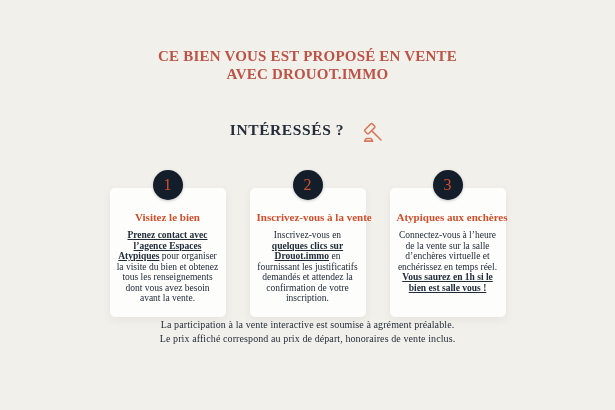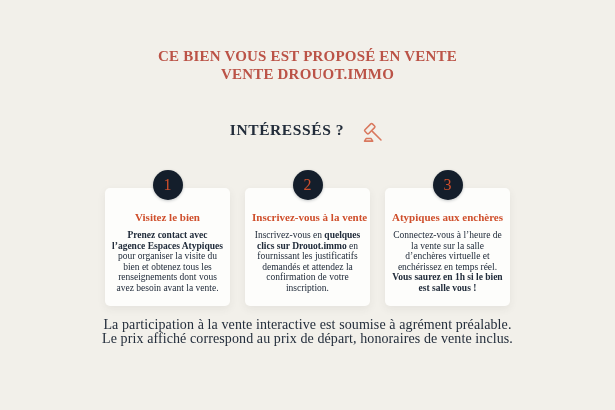--- a/index.html
+++ b/index.html
@@ -44,59 +44,59 @@
     background:#141e2b;
     color:#cf4f2c;
     display:flex;align-items:center;justify-content:center;
     font-size:16px;font-weight:400;
     margin-bottom:-12px;
     position:relative;z-index:2;
     box-shadow:0 1px 3px rgba(20,30,43,0.25);
   }
   .card{
     flex:1;
-    width:125px;box-sizing:border-box;
+    width:116px;box-sizing:border-box;
     background:#fdfdfb;
     border-radius:5px;
     box-shadow:0 3px 9px rgba(60,60,50,0.07);
     padding:23px 7px 13px 7px;
     min-height:111px;
     text-align:center;
   }
   .card .title{
     color:#cf4f2c;
     font-weight:700;
     font-size:11px;
     line-height:13px;
     white-space:nowrap;
     margin-bottom:6px;
   }
   .card .body{
     color:#202b3a;
     font-size:9.5px;
     line-height:10.5px;
   }
-  .card .body b{font-weight:700;}
+  .card .body b{font-weight:700;text-decoration:underline;}
   .footer{
     position:absolute;top:318px;left:0;right:0;
     text-align:center;
     color:#232d3b;
-    font-size:14px;
+    font-size:10px;
     line-height:13.5px;
     letter-spacing:0.1px;
   }
 </style>
 </head>
 <body>
 
 <div class="canvas">
 
   <div class="header">
     <div>CE BIEN VOUS EST PROPOSÉ EN VENTE</div>
-    <div>VENTE DROUOT.IMMO</div>
+    <div>AVEC DROUOT.IMMO</div>
   </div>
 
   <div class="interested">
     <span class="label">INTÉRESSÉS ?</span>
     <span class="gavel">
       <svg width="23" height="23" viewBox="0 0 24 24" fill="none" stroke="#d9785e" stroke-width="1.6" stroke-linecap="round" stroke-linejoin="round">
         <rect x="2.6" y="5.2" width="11" height="5.6" rx="1.2" transform="rotate(-45 8.1 8)"></rect>
         <path d="M10.8 10.8 L19.8 19.8"></path>
         <path d="M2.6 21 h8.6 l-1.7 -2.7 h-5.2 Z"></path>
       </svg>

